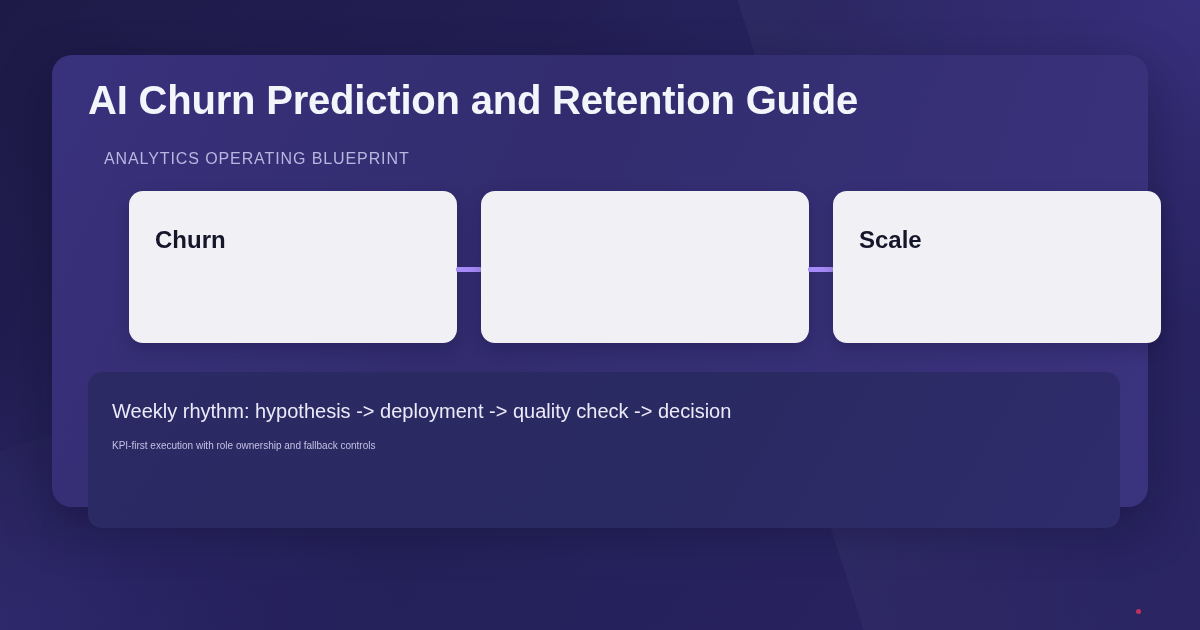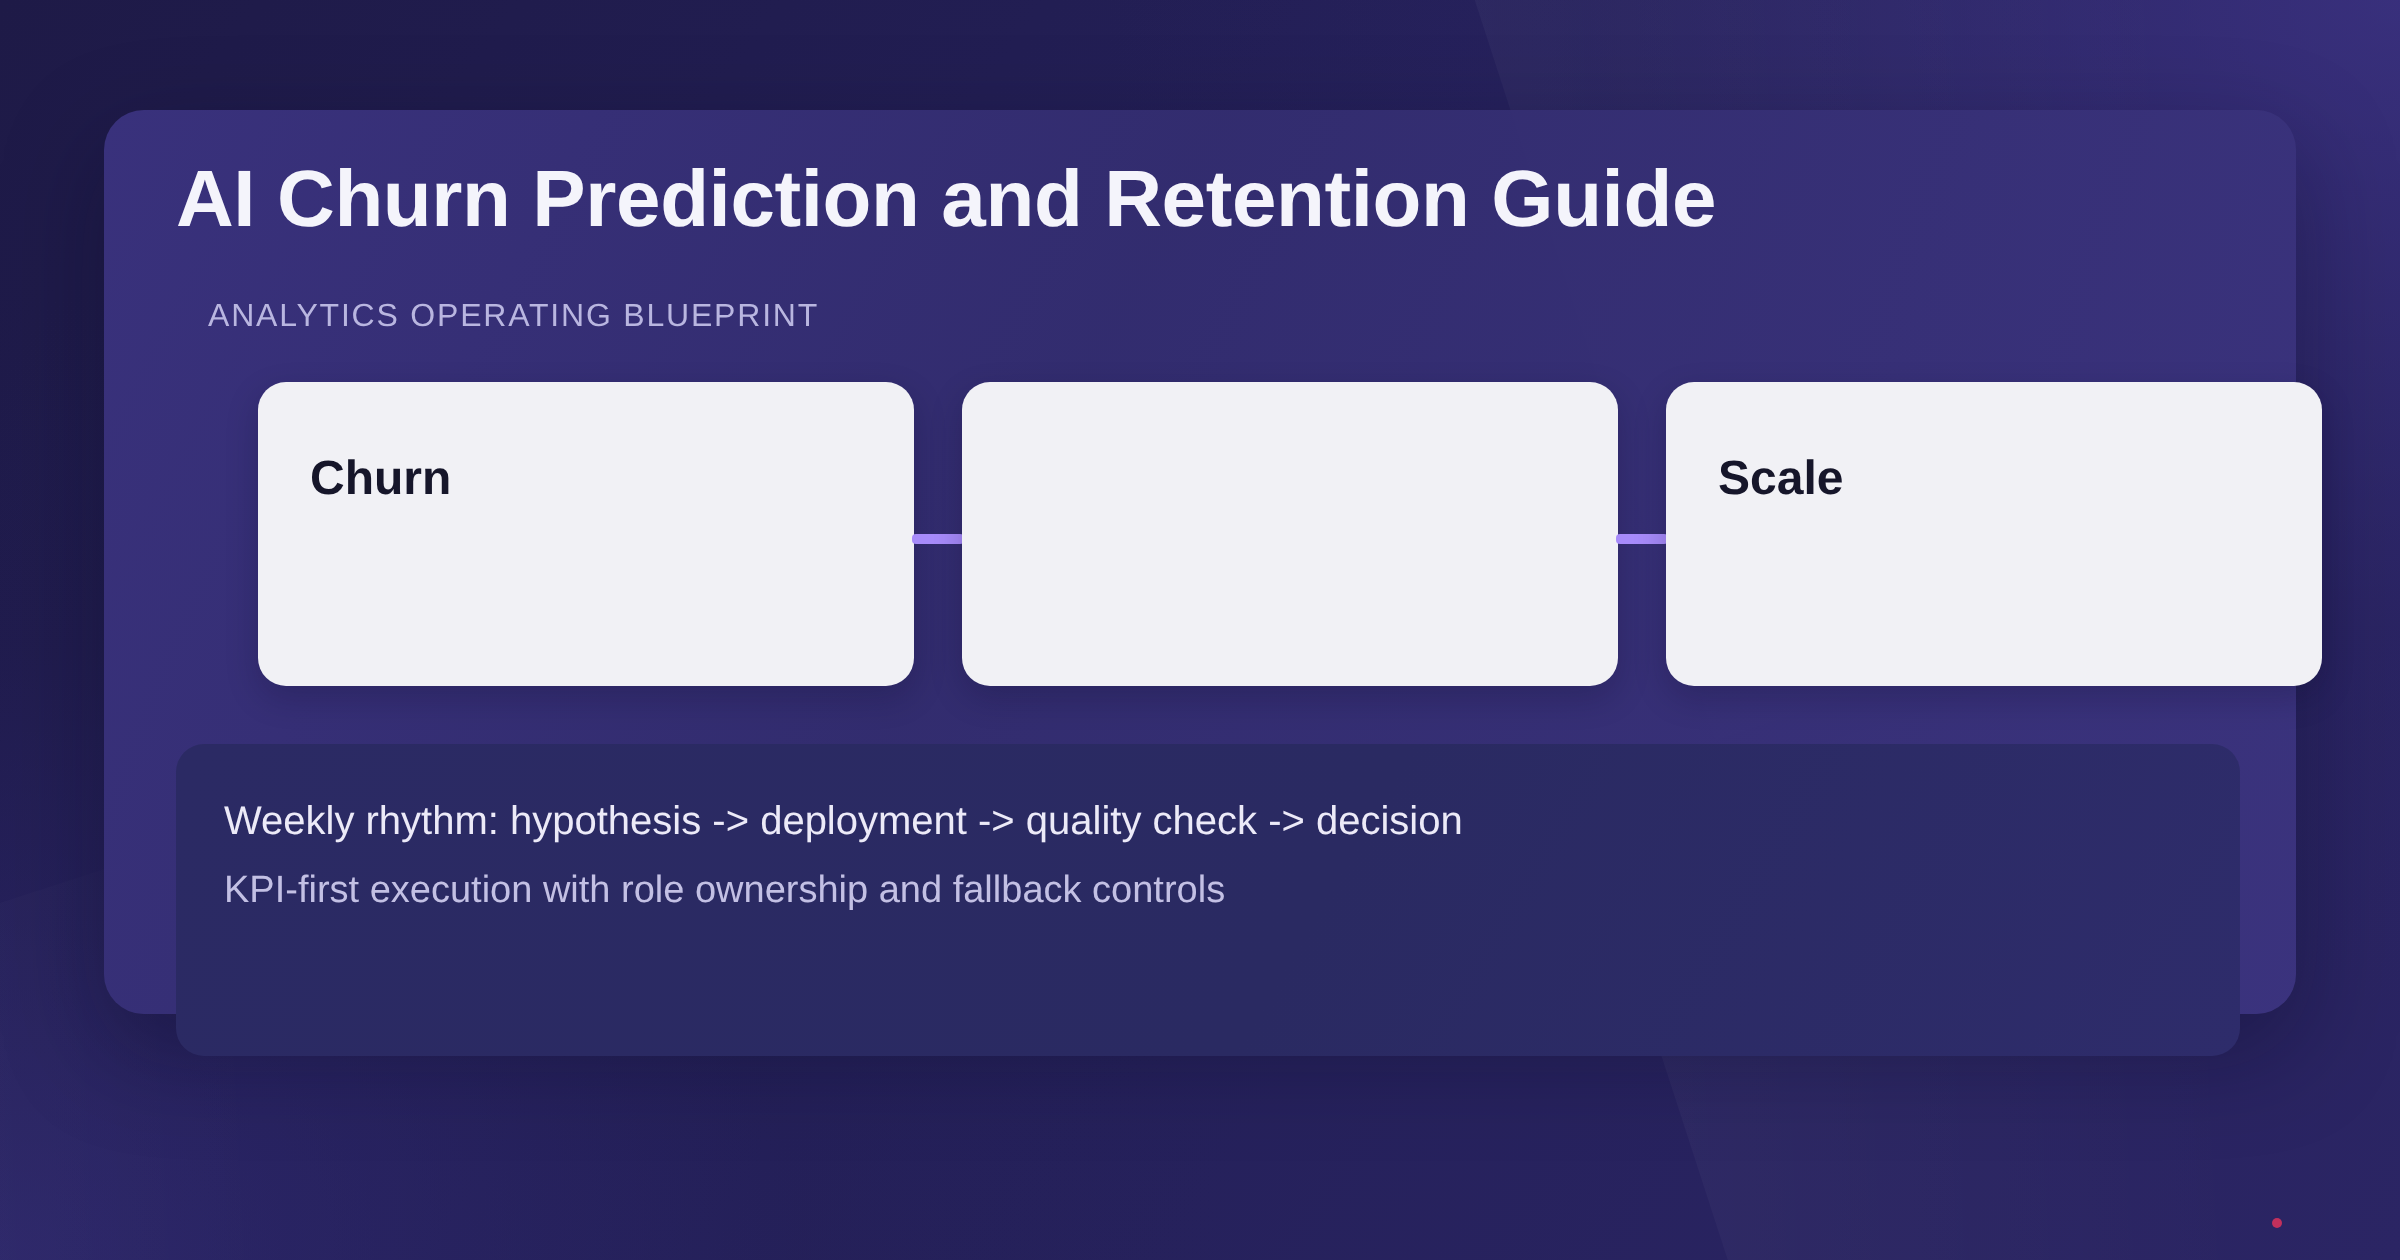--- a/index.html
+++ b/index.html
@@ -136,21 +136,21 @@
     line-height: 26px;
     font-weight: normal;
     color: #eceaf8;
     white-space: nowrap;
     text-align: right;
   }
   #footer-secondary {
     position: absolute;
     left: 24px;
     top: 64px;
-    font-size: 19px;
+    font-size: 10px;
     line-height: 20px;
     font-weight: normal;
     color: #c3c0e4;
     white-space: nowrap;
   }
 
   
   #accent-dot {
     position: absolute;
     left: 1136px;

